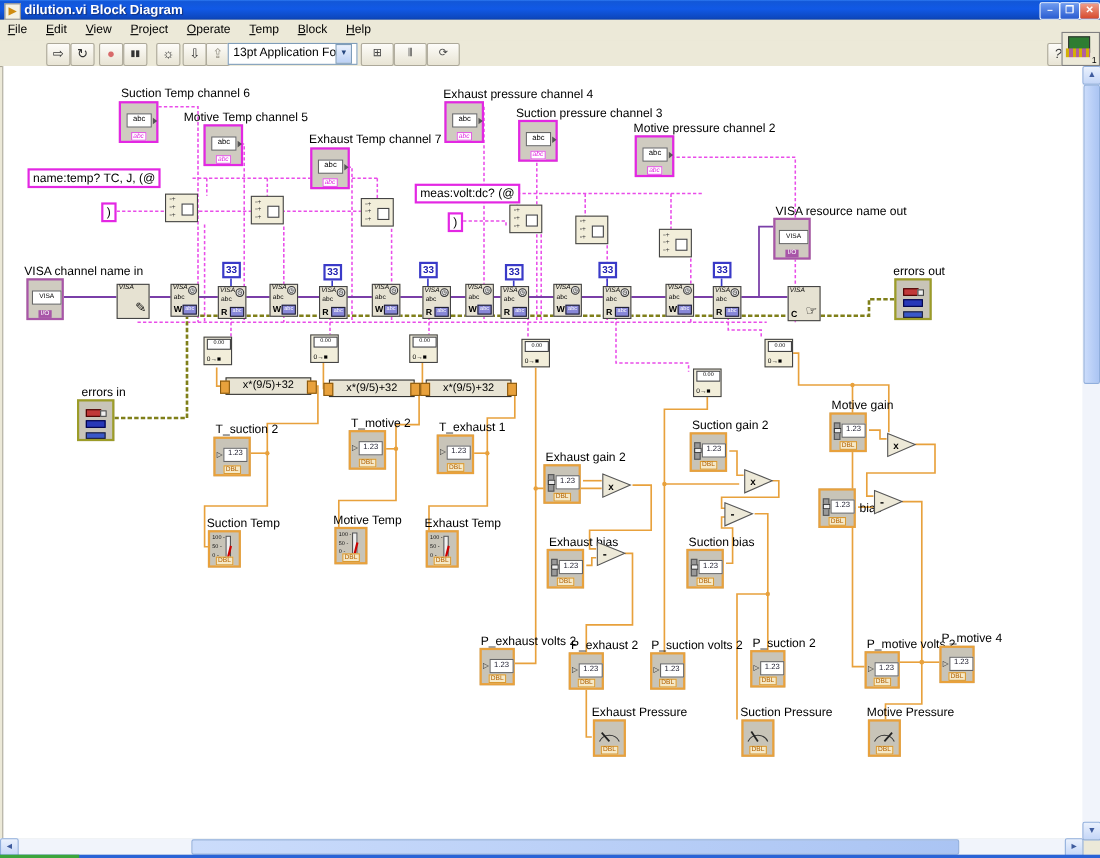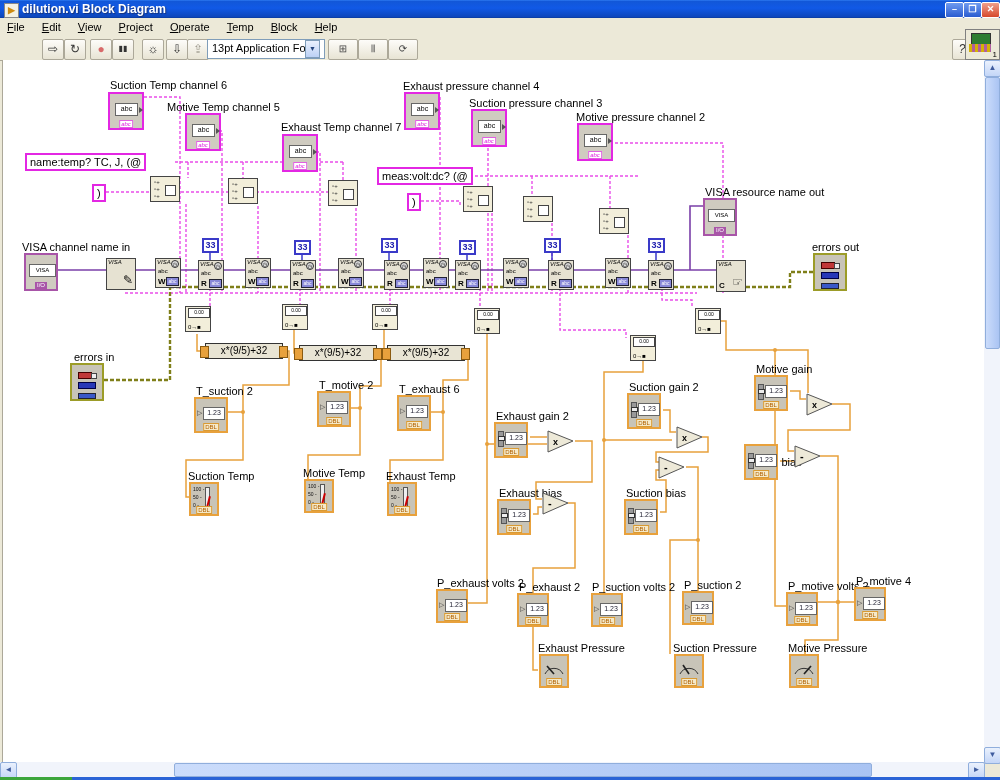--- a/index.html
+++ b/index.html
@@ -252,21 +252,21 @@
 <div class="lbl" style="left:281px;top:121px">Exhaust Temp channel 7</div>
 <div class="lbl" style="left:403px;top:80px">Exhaust pressure channel 4</div>
 <div class="lbl" style="left:469px;top:97px">Suction pressure channel 3</div>
 <div class="lbl" style="left:576px;top:111px">Motive pressure channel 2</div>
 <div class="lbl" style="left:22px;top:241px">VISA channel name in</div>
 <div class="lbl" style="left:705px;top:186px">VISA resource name out</div>
 <div class="lbl" style="left:74px;top:351px">errors in</div>
 <div class="lbl" style="left:812px;top:241px">errors out</div>
 <div class="lbl" style="left:196px;top:385px">T_suction 2</div>
 <div class="lbl" style="left:319px;top:379px">T_motive 2</div>
-<div class="lbl" style="left:399px;top:383px">T_exhaust 6</div>
+<div class="lbl" style="left:399px;top:383px">T_exhaust 1</div>
 <div class="lbl" style="left:188px;top:470px">Suction Temp</div>
 <div class="lbl" style="left:303px;top:467px">Motive Temp</div>
 <div class="lbl" style="left:386px;top:470px">Exhaust Temp</div>
 <div class="lbl" style="left:496px;top:410px">Exhaust gain 2</div>
 <div class="lbl" style="left:499px;top:487px">Exhaust bias</div>
 <div class="lbl" style="left:629px;top:381px">Suction gain 2</div>
 <div class="lbl" style="left:626px;top:487px">Suction bias</div>
 <div class="lbl" style="left:756px;top:363px">Motive gain</div>
 <div class="lbl" style="left:746px;top:456px">Motive bias</div>
 <div class="lbl" style="left:437px;top:577px">P_exhaust volts 2</div>

